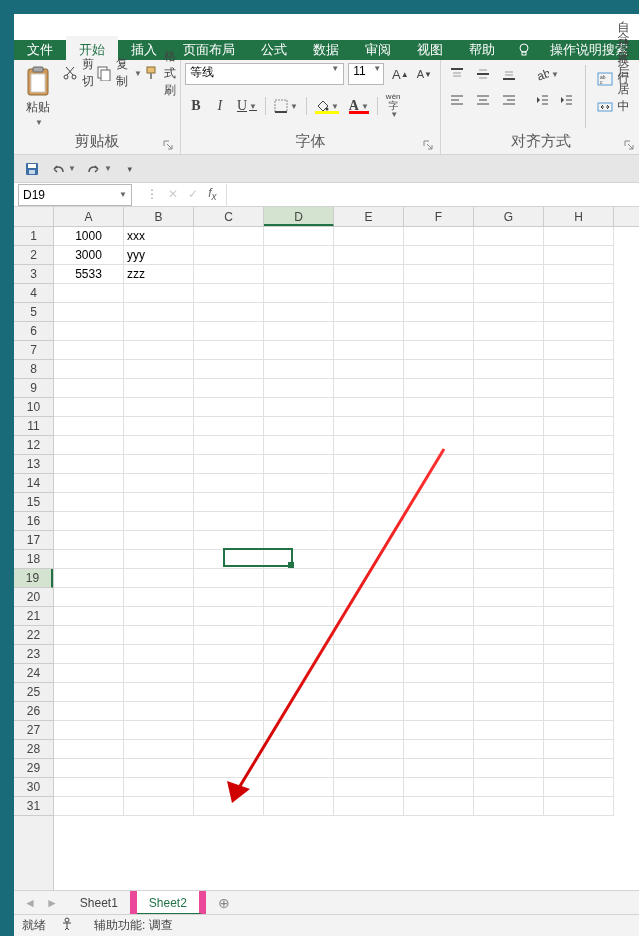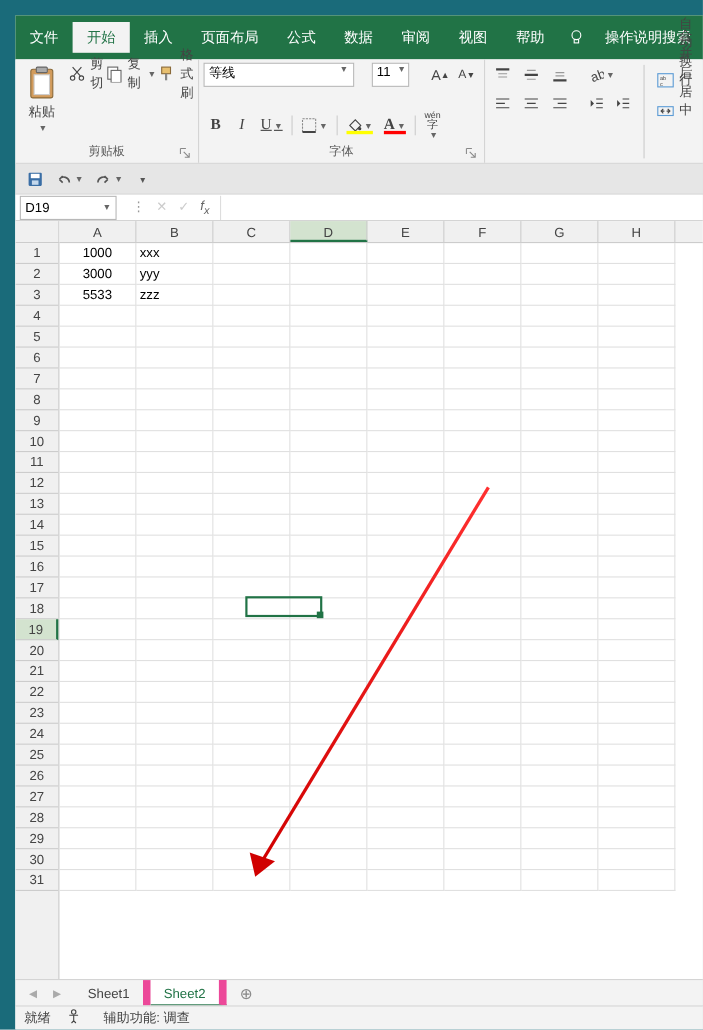--- a/index.html
+++ b/index.html
@@ -1,53 +1,53 @@
 <!DOCTYPE html>
 <html><head>
 <meta charset="utf-8">
 <style>
 * { box-sizing: border-box; margin: 0; padding: 0; }
 body { font-family: "Microsoft YaHei", "Segoe UI", sans-serif; font-size: 12px; background: #1a6b7a; width: 639px; height: 936px; overflow: hidden; position: relative; }
 .window { position: absolute; top: 14px; left: 14px; right: 0; bottom: 0; background: #fff; display: flex; flex-direction: column; }
 
-.tabs-bar { background: #217346; display: flex; height: 40px; align-items: center; color: #fff; font-size: 13px; }
+.tabs-bar { background: #217346; display: flex; height: 20px; align-items: center; color: #fff; font-size: 13px; margin-top: 26px; }
 .tab { padding: 0 13px; height: 28px; display: flex; align-items: center; cursor: pointer; }
 .tab.active { background: #f3f3f3; color: #217346; font-weight: 400; }
 .tell-me { display: flex; align-items: center; gap: 18px; padding: 0 8px; }
 .bulb { width: 16px; height: 16px; }
 
 .ribbon { background: #f3f3f3; border-bottom: 1px solid #d4d4d4; height: 95px; display: flex; }
 .group { display: flex; flex-direction: column; border-right: 1px solid #d4d4d4; padding: 3px 4px 2px 4px; }
 .group-content { flex: 1; display: flex; gap: 4px; }
-.group-label { text-align: center; font-size: 11px; color: #5a5a5a; padding: 2px 0 1px 0; position: relative; }
+.group-label { text-align: center; font-size: 15px; color: #5a5a5a; padding: 2px 0 1px 0; position: relative; }
 .group-launcher { position: absolute; right: 2px; bottom: 1px; width: 12px; height: 12px; display:flex; align-items:center; justify-content:center; }
 
 .paste-btn { display: flex; flex-direction: column; align-items: center; gap: 2px; padding: 2px 4px; cursor: pointer;}
 .clip-icon { width: 32px; height: 32px; }
 .clip-actions { display: flex; flex-direction: row; gap: 2px; font-size: 12px; color:#444; }
 .clip-actions .row { display: flex; align-items: center; gap: 4px; height: 20px; cursor:pointer; }
 .small-icon { width: 16px; height: 16px; flex-shrink:0; }
 
-.font-top { display:flex; gap:16px; align-items:center; margin-bottom:20px; }
+.font-top { display:flex; gap:4px; align-items:center; margin-bottom:6px; }
 .font-select { height: 22px; border:1px solid #b8b8b8; background:#fff; font-size:12px; padding:0 16px 0 4px; position:relative; }
 .font-name { width:160px; }
 .font-size { width:36px; text-align:left; }
 .grow-shrink { display:flex; gap:0; }
 .rb-btn { height:22px; min-width:22px; display:flex; align-items:center; justify-content:center; border:1px solid transparent; cursor:pointer; color:#444; font-size:14px; padding:0 3px; position:relative; }
 .font-bottom { display:flex; gap:2px; align-items:center;}
 .dd-arrow { font-size:8px; margin-left:2px; color:#666; }
 
 .align-rows { display:flex; flex-direction:column; gap:4px; }
 .align-row { display:flex; gap:2px; }
 
 .qat { background:#e6e6e6; border-bottom:1px solid #d4d4d4; height:28px; display:flex; align-items:center; gap:2px; padding:0 6px; }
 .qat .rb-btn { height:22px; }
 
 .formula-bar { background:#fff; border-bottom:1px solid #d4d4d4; height:24px; display:flex; align-items:center; }
-.name-box { width:88px; height:22px; border:1px solid #b8b8b8; margin:0 4px; padding:0 4px; font-size:12px; display:flex; align-items:center; justify-content:space-between; }
+.name-box { width:114px; height:22px; border:1px solid #b8b8b8; margin:0 4px; padding:0 4px; font-size:12px; display:flex; align-items:center; justify-content:space-between; }
 .fx-btns { display:flex; align-items:center; gap:10px; padding:0 10px; color:#999; }
 .fx-btns span { cursor:pointer; }
 
 .sheet-area { flex:1; background:#fff; position:relative; overflow:hidden; }
 .col-headers { position:absolute; top:0; left:40px; right:0; height:20px; background:#f0f0f0; border-bottom:1px solid #ccc; display:flex; }
 .col-h { width:70px; border-right:1px solid #ccc; text-align:center; font-size:12px; color:#444; line-height:20px; }
 .col-h.sel { background:#d3e3cf; border-bottom:2px solid #217346; }
 .corner { position:absolute; top:0; left:0; width:40px; height:20px; background:#f0f0f0; border-right:1px solid #ccc; border-bottom:1px solid #ccc; }
 .row-headers { position:absolute; top:20px; left:0; width:40px; bottom:0; background:#f0f0f0; border-right:1px solid #ccc; }
 .row-h { height:19px; border-bottom:1px solid #ccc; text-align:center; font-size:12px; color:#444; line-height:19px; }
@@ -283,20 +283,27 @@
           </div>
           <div class="wrap-btn">
             <svg class="small-icon" viewBox="0 0 16 16">
                 <rect x="1" y="4" width="14" height="8" fill="none" stroke="#5b9bd5"></rect>
                 <path d="M4 8h3m2 0h3M6 6l-2 2 2 2M10 6l2 2-2 2" fill="none" stroke="#444"></path>
               </svg>
             <span>合并后居中</span>
           </div>
         </div>
       </div>
+      <div class="group-label"><span>对齐方式</span>
+        <span class="group-launcher">
+            <svg width="10" height="10" viewBox="0 0 10 10">
+              <path d="M1 1h5M1 1v5M4 4l5 5M9 5v4h-4" fill="none" stroke="#888"></path>
+            </svg>
+          </span>
+      </div>
     </div>
   </div>
 
   <div class="qat">
     <div class="rb-btn">
         <svg width="16" height="16">
           <rect x="2" y="2" width="12" height="12" fill="#3a6ea5" rx="1"></rect>
           <rect x="4" y="3" width="8" height="4" fill="#fff"></rect>
           <rect x="5" y="9" width="6" height="4" fill="#c4d8ec"></rect>
         </svg>

